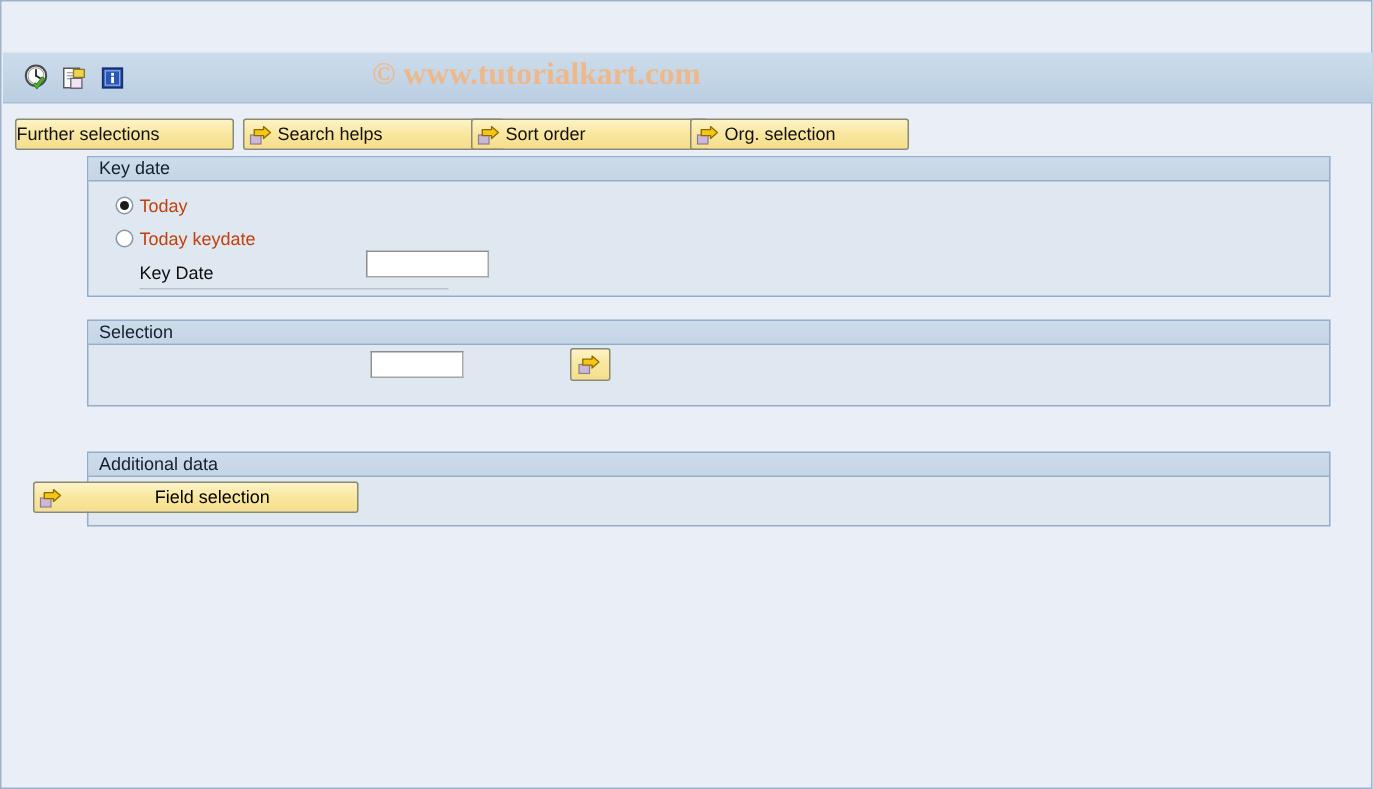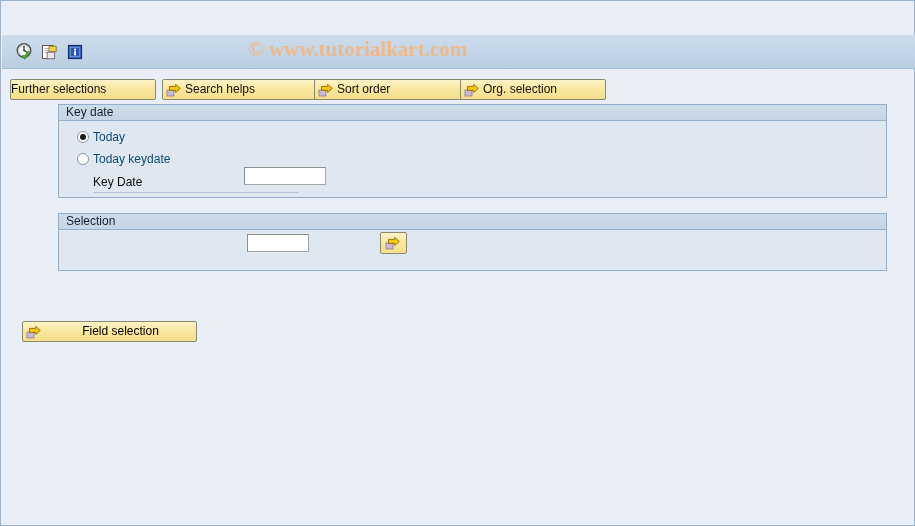--- a/index.html
+++ b/index.html
@@ -178,21 +178,21 @@
     height: 6px;
     border-radius: 50%;
     background: #1a1a1a;
   }
   .radio-label {
     position: absolute;
     left: 16px;
     top: 0;
     line-height: 15px;
     font-size: 12px;
-    color: #0c4a6e;
+    color: #c2410c;
     white-space: nowrap;
   }
   #radio-today     { left: 18px; top: 25px; }
   #radio-otherkey  { left: 18px; top: 47px; }
 
   
   .field-label {
     position: absolute;
     font-size: 12px;
     line-height: 15px;
@@ -251,21 +251,21 @@
   }
   #btn-multiselect .arrow-icon {
     left: 4px;
     top: 2px;
   }
   
   #btn-fieldselection {
     position: absolute;
     left: 21px;
     top: 320px;
-    width: 175px;
+    width: 217px;
     height: 21px;
     box-sizing: border-box;
     border: 1px solid #8a8a6e;
     border-radius: 2px;
     background: linear-gradient(to bottom, #fdf3c8 0%, #f9e79f 48%, #f5de8c 100%);
     cursor: pointer;
     overflow: hidden;
   }
   #btn-fieldselection .btn-label {
     position: absolute;
@@ -387,20 +387,25 @@
 
   <div id="btn-multiselect">
     <span class="arrow-icon">
       <svg width="16" height="16" viewBox="0 0 16 16">
         <rect x="1" y="8" width="7" height="6" fill="#cbb8d6" stroke="#8c7c97" stroke-width="0.8"></rect>
         <path d="M3.5 2.0 h6.2 v-2.0 l4.6 4.0 l-4.6 4.0 v-2.0 h-6.2 z" transform="translate(0,2.4)" fill="#f5c518" stroke="#8a6d00" stroke-width="0.9" stroke-linejoin="round"></path>
       </svg>
     </span>
   </div>
 
+  <div id="panel-additional" class="panel">
+    <div class="panel-header">
+      <span class="panel-title">Additional data</span>
+    </div>
+  </div>
 
   <div id="btn-fieldselection">
     <span class="arrow-icon">
       <svg width="16" height="16" viewBox="0 0 16 16">
         <rect x="1" y="8" width="7" height="6" fill="#cbb8d6" stroke="#8c7c97" stroke-width="0.8"></rect>
         <path d="M3.5 2.0 h6.2 v-2.0 l4.6 4.0 l-4.6 4.0 v-2.0 h-6.2 z" transform="translate(0,2.4)" fill="#f5c518" stroke="#8a6d00" stroke-width="0.9" stroke-linejoin="round"></path>
       </svg>
     </span>
     <span class="btn-label">Field selection</span>
   </div>

